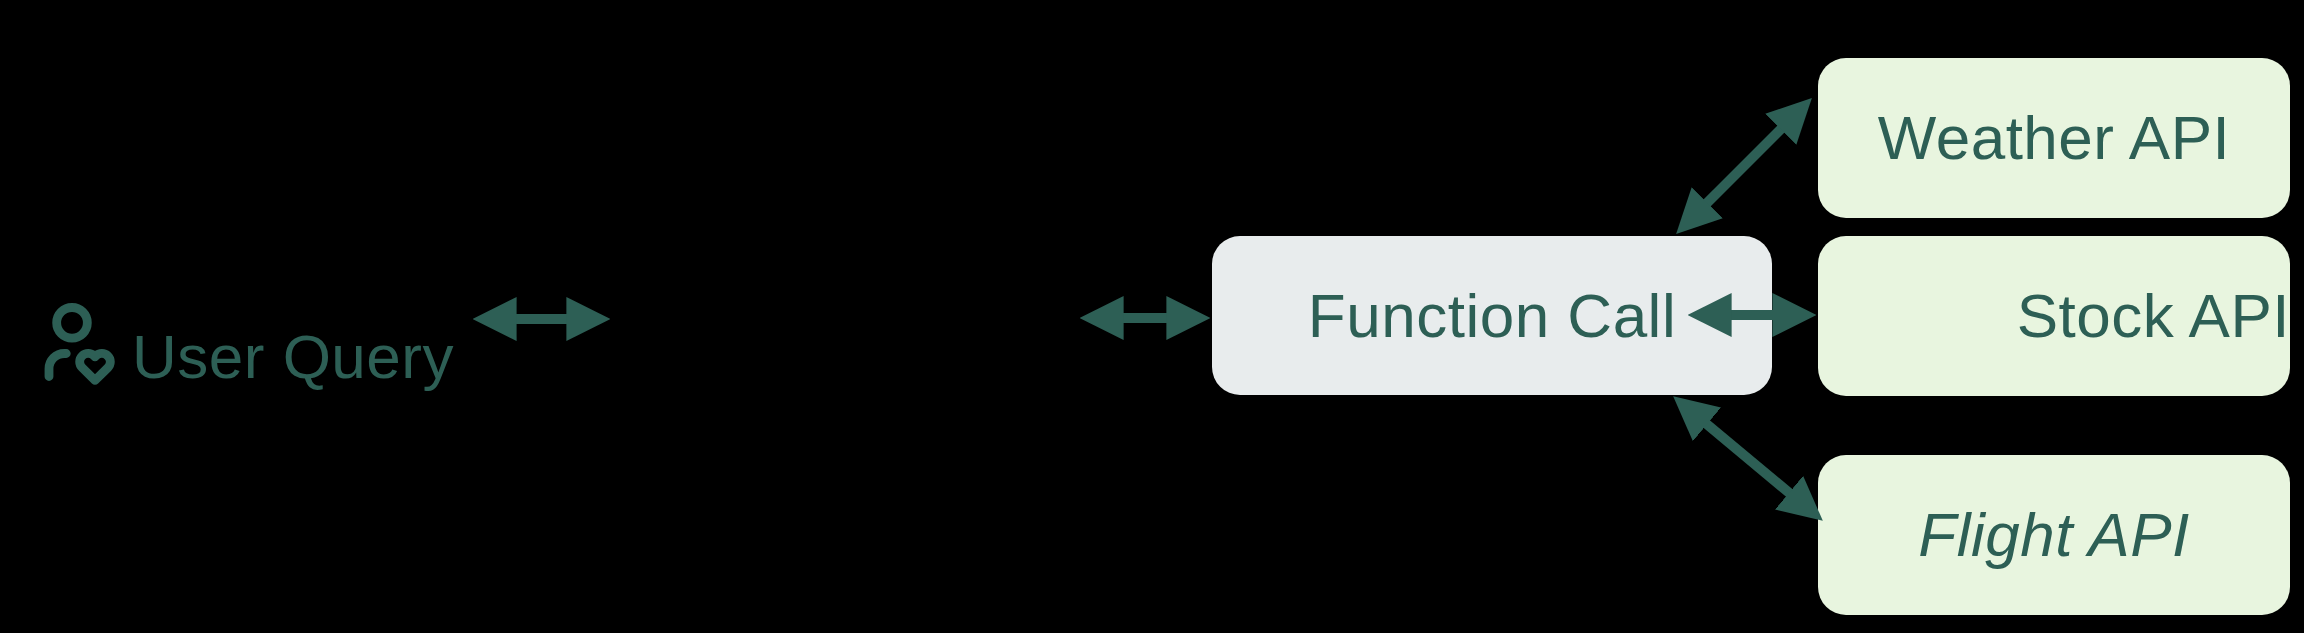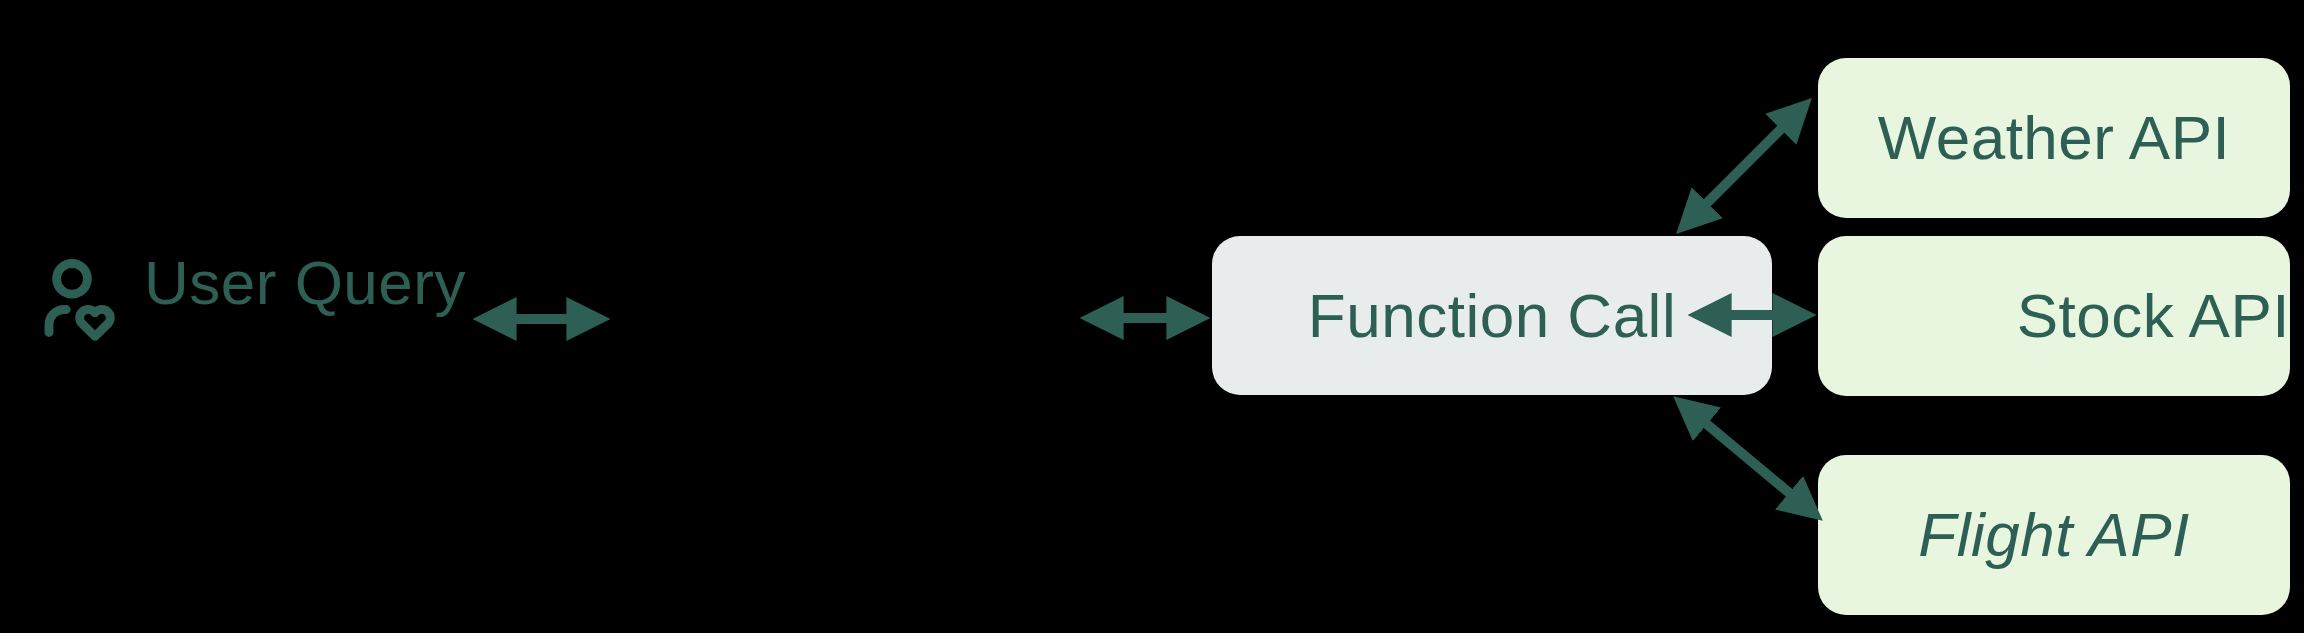--- a/index.html
+++ b/index.html
@@ -22,22 +22,22 @@
     letter-spacing: 0.5px;
     white-space: nowrap;
     line-height: 1;
   }
   .user-group {
     position: absolute;
     left: 26px;
     top: 252px;
     height: 136px;
     display: flex;
-    align-items: flex-start;
-    gap: 26px;
+    align-items: flex-end;
+    gap: 14px;
   }
   .node {
     position: absolute;
     border-radius: 28px;
     display: flex;
     align-items: center;
     justify-content: center;
     gap: 34px;
   }
   .node-llm {

